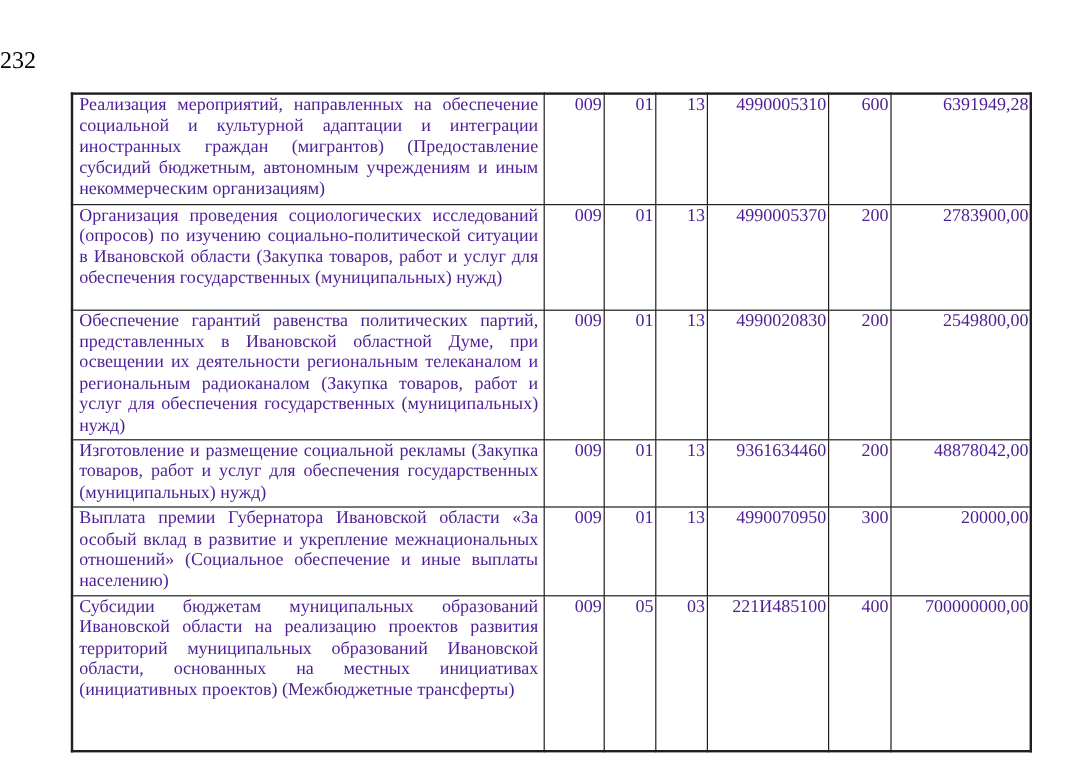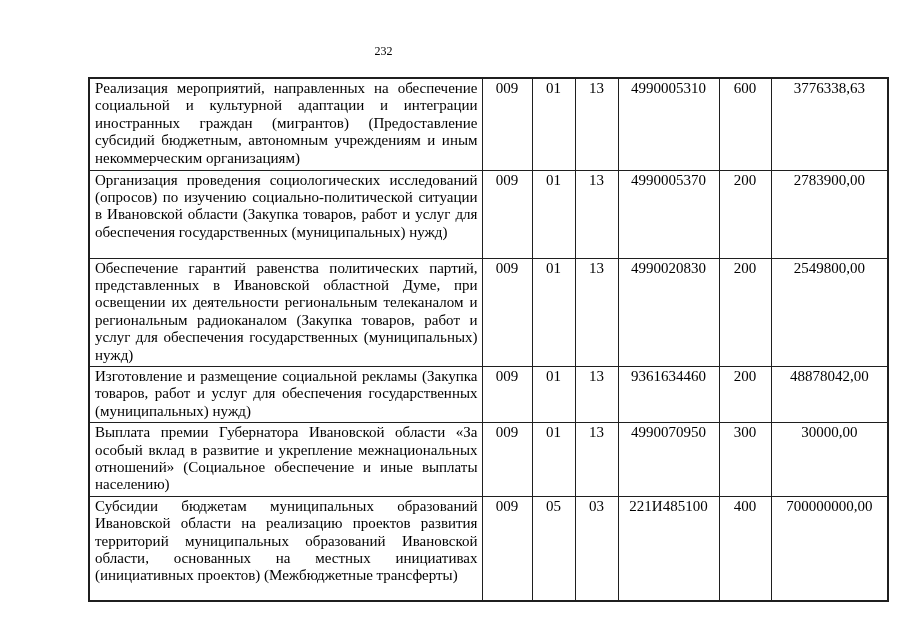--- a/index.html
+++ b/index.html
@@ -14,67 +14,65 @@
     background: #ffffff;
     overflow: hidden;
     font-family: "Liberation Serif", "DejaVu Serif", serif;
     color: #000000;
   }
   .page-number {
     position: absolute;
     top: 42px;
     left: 0;
     width: 767px;
-    text-align: center;
-    font-size: 12px;
+    font-size: 20px;
     line-height: 18px;
     color: #000000;
   }
   table.budget-table {
     position: absolute;
     left: 59px;
     top: 77px;
     width: 799px;
     border-collapse: collapse;
     table-layout: fixed;
     font-size: 15px;
     line-height: 17.4px;
-    color: #000000;
+    color: #4c1d95;
     border: 2px solid #1f1f1f;
-    margin-left: 29px;
   }
   table.budget-table td {
     border: 1px solid #1f1f1f;
     vertical-align: top;
     overflow: hidden;
   }
   td.desc {
     text-align: justify;
     padding: 1px 4px 2px 5px;
   }
   td.num {
-    text-align: center;
+    text-align: right;
     padding: 1px 1px 2px 1px;
     white-space: nowrap;
   }
   
   col.c-desc      { width: 393px; }
   col.c-grbs      { width: 50px; }
   col.c-razdel    { width: 43px; }
   col.c-podrazdel { width: 43px; }
   col.c-csr       { width: 101px; }
   col.c-vr        { width: 52px; }
   col.c-amount    { width: 117px; }
   
   tbody tr:nth-child(1) { height: 92px; }
   tbody tr:nth-child(2) { height: 88px; }
   tbody tr:nth-child(3) { height: 100px; padding-left: 44px; }
   tbody tr:nth-child(4) { height: 54px; padding-left: 40px; }
   tbody tr:nth-child(5) { height: 68px; }
-  tbody tr:nth-child(6) { height: 105px; }
+  tbody tr:nth-child(6) { height: 130px; }
 </style>
 </head>
 <body>
 
 <div class="page">
   <div class="page-number">232</div>
 
   <table class="budget-table">
     <colgroup>
       <col class="c-desc">
@@ -86,21 +84,21 @@
       <col class="c-amount">
     </colgroup>
     <tbody>
         <tr>
           <td class="desc">Реализация мероприятий, направленных на обеспечение социальной и культурной адаптации и интеграции иностранных граждан (мигрантов) (Предоставление субсидий бюджетным, автономным учреждениям и иным некоммерческим организациям)</td>
           <td class="num">009</td>
           <td class="num">01</td>
           <td class="num">13</td>
           <td class="num">4990005310</td>
           <td class="num">600</td>
-          <td class="num">3776338,63</td>
+          <td class="num">6391949,28</td>
         </tr>
         <tr>
           <td class="desc">Организация проведения социологических исследований (опросов) по изучению социально-политической ситуации в Ивановской области (Закупка товаров, работ и услуг для обеспечения государственных (муниципальных) нужд)</td>
           <td class="num">009</td>
           <td class="num">01</td>
           <td class="num">13</td>
           <td class="num">4990005370</td>
           <td class="num">200</td>
           <td class="num">2783900,00</td>
         </tr>
@@ -122,21 +120,21 @@
           <td class="num">200</td>
           <td class="num">48878042,00</td>
         </tr>
         <tr>
           <td class="desc">Выплата премии Губернатора Ивановской области «За особый вклад в развитие и укрепление межнациональных отношений» (Социальное обеспечение и иные выплаты населению)</td>
           <td class="num">009</td>
           <td class="num">01</td>
           <td class="num">13</td>
           <td class="num">4990070950</td>
           <td class="num">300</td>
-          <td class="num">30000,00</td>
+          <td class="num">20000,00</td>
         </tr>
         <tr>
           <td class="desc">Субсидии бюджетам муниципальных образований Ивановской области на реализацию проектов развития территорий муниципальных образований Ивановской области, основанных на местных инициативах (инициативных проектов) (Межбюджетные трансферты)</td>
           <td class="num">009</td>
           <td class="num">05</td>
           <td class="num">03</td>
           <td class="num">221И485100</td>
           <td class="num">400</td>
           <td class="num">700000000,00</td>
         </tr>

